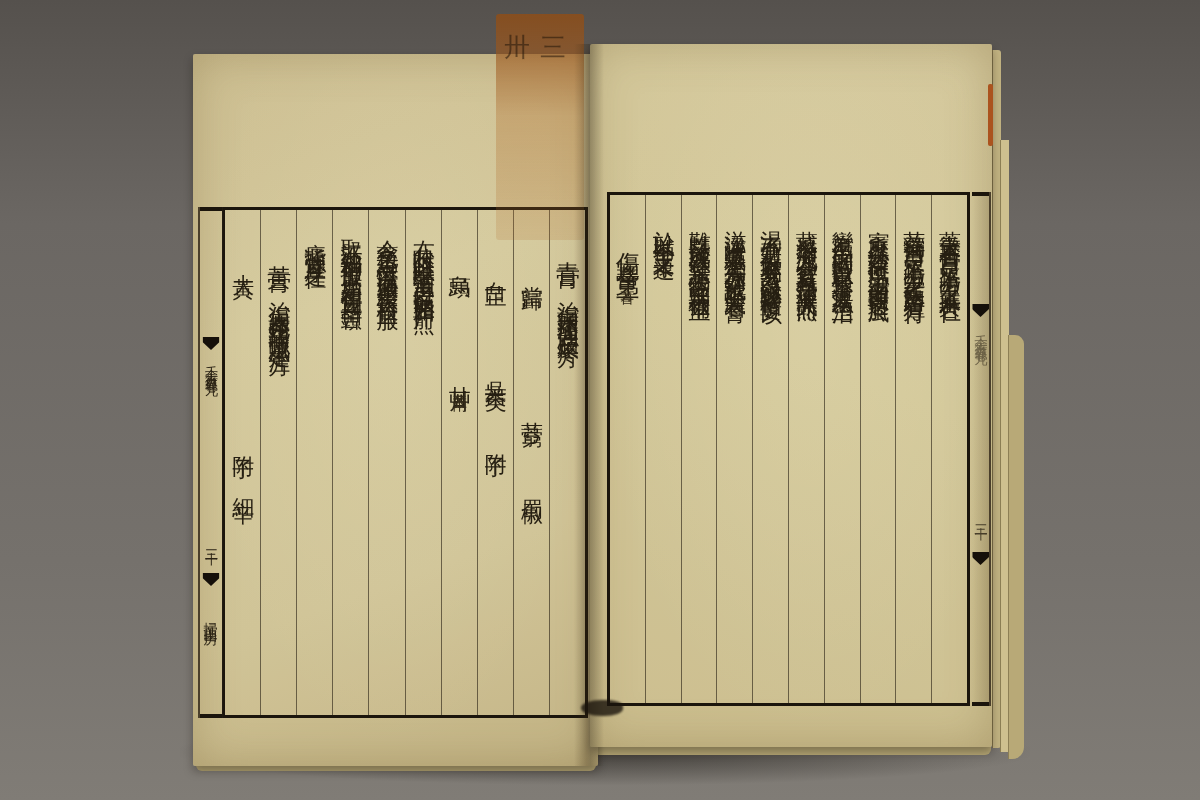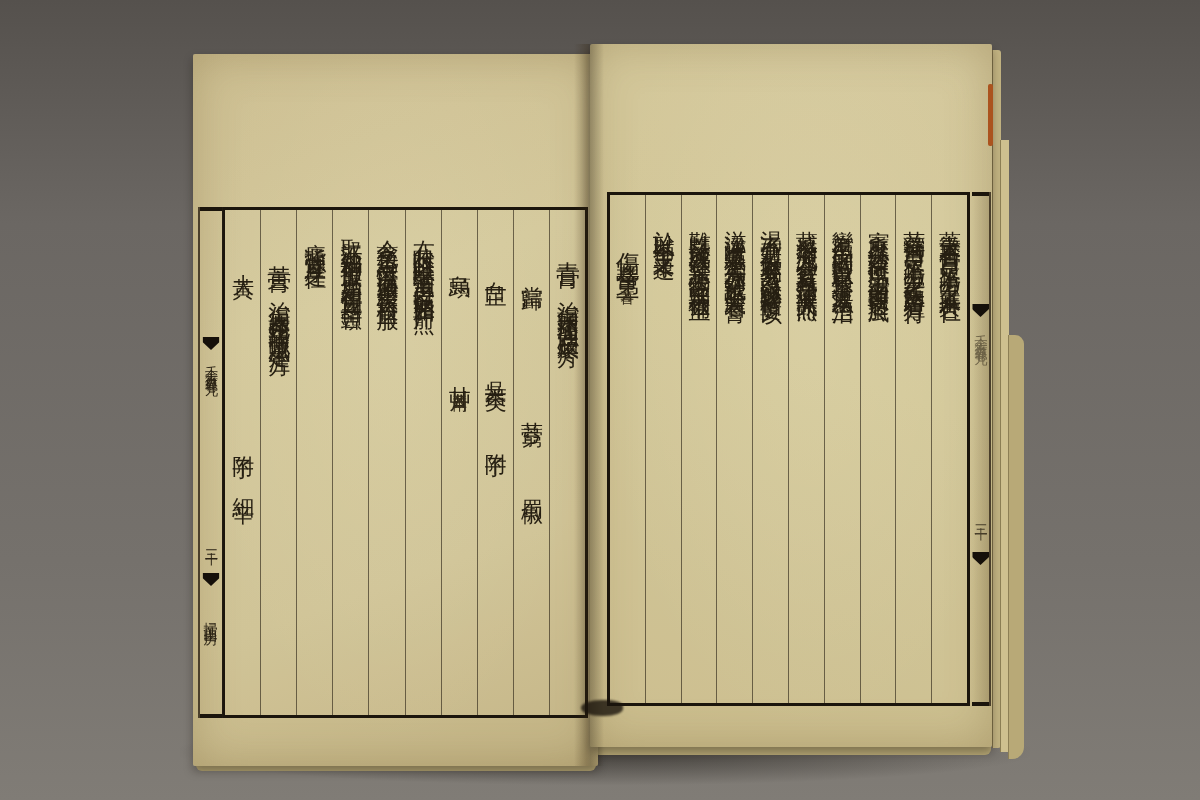--- a/index.html
+++ b/index.html
@@ -133,20 +133,23 @@
       </div>
       <div class="col">
         <span class="gap" style="inline-size:28px"></span><span class="recipe-header">黃膏</span><span class="gap" style="inline-size:30px"></span><span>治傷寒赤色頭痛項強賊風走注方</span>
       </div>
       <div class="col">
         <span class="gap" style="inline-size:38px"></span><span>大黃</span><span class="gap" style="inline-size:174px"></span><span>附子</span><span class="gap" style="inline-size:34px"></span><span>細辛</span>
       </div>
     </div>
   </div>
 
+  <div class="shelf-tag">
+    <div class="tag-label">卅三</div>
+  </div>
 
   <div class="page page-right">
 
     <div class="frame frame-right">
       <div class="col">
         <span class="gap" style="inline-size:10px"></span><span>薇青木香石膏自是一路為方中之主麻黃杏仁</span>
       </div>
       <div class="col">
         <span class="gap" style="inline-size:10px"></span><span>芎藭獨活自是一路為方中之賓作兩路看方得</span>
       </div>

